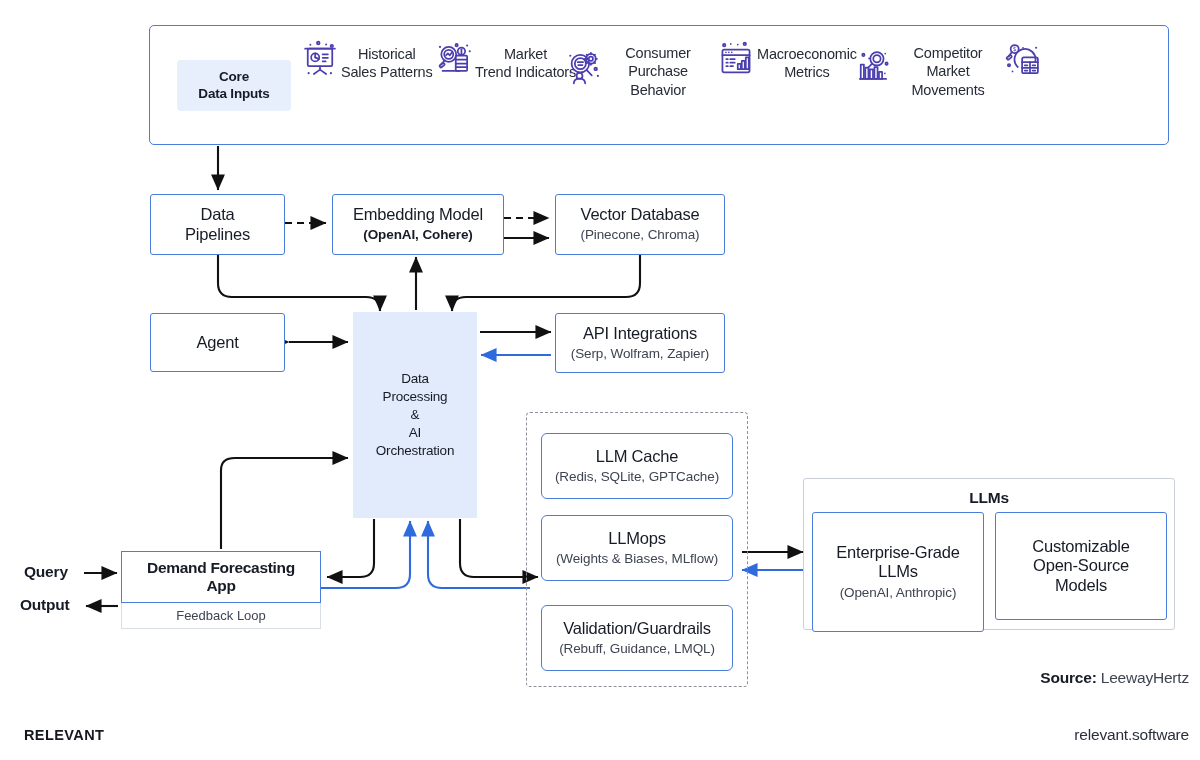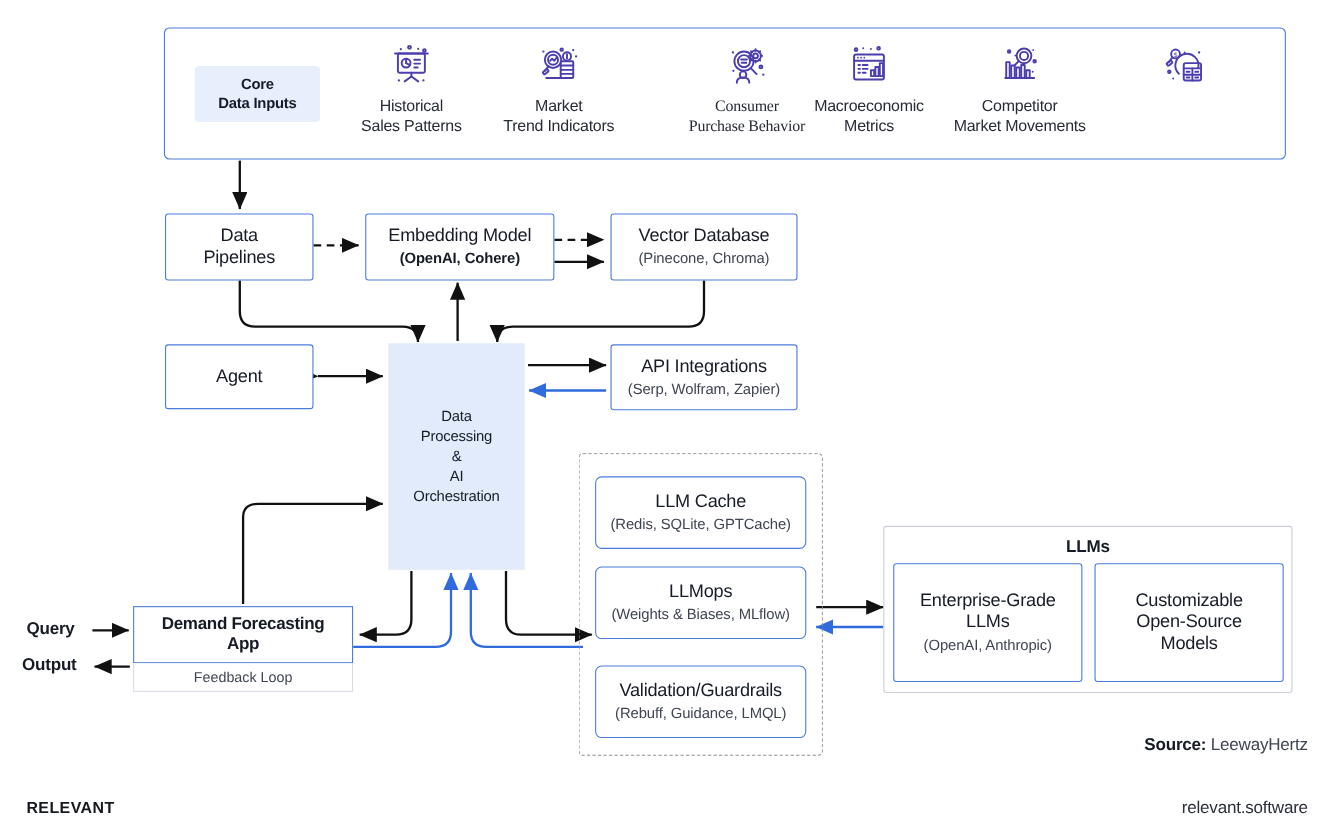--- a/index.html
+++ b/index.html
@@ -91,21 +91,21 @@
     line-height: 1.25;
     text-align: center;
     color: #161b26;
     letter-spacing: -0.2px;
   }
   .input-item {
     position: absolute;
     top: 38px;
     width: 150px;
     display: flex;
-    flex-direction: column;
+    flex-direction: row;
     align-items: center;
     z-index: 4;
   }
   .input-item .ic {
     height: 44px;
     display: flex;
     align-items: center;
     justify-content: center;
   }
   .input-item .lbl {
@@ -382,21 +382,21 @@
         <circle cx="42" cy="14" r="1.2" fill="#4b3fb0" stroke="none"></circle>
         <circle cx="8" cy="9" r="1.2" fill="#4b3fb0" stroke="none"></circle>
       </svg>
     </div>
     <div class="lbl">
       <span>Market</span><br>
       <span>Trend Indicators</span>
     </div>
   </div>
 
-  <div class="input-item" style="left:604px;font-family:Liberation Serif, serif;">
+  <div class="input-item" style="left:562px;">
     <div class="ic">
       <svg width="42" height="42" viewBox="0 0 48 48" fill="none" stroke="#4b3fb0" stroke-width="2" stroke-linecap="round" stroke-linejoin="round">
         <circle cx="21" cy="19" r="10"></circle>
         <circle cx="21" cy="19" r="6.3"></circle>
         <line x1="18" y1="17.3" x2="24" y2="17.3"></line>
         <line x1="18.6" y1="20.6" x2="23.4" y2="20.6"></line>
         <line x1="28.3" y1="26.4" x2="34" y2="32.4"></line>
         <circle cx="33" cy="13.5" r="5.6"></circle>
         <circle cx="33" cy="13.5" r="2.4"></circle>
         <path d="M33,6.6 L33,8.2 M33,18.8 L33,20.4 M26.1,13.5 L27.7,13.5 M38.3,13.5 L39.9,13.5 M28.2,8.7 L29.3,9.8 M36.7,17.2 L37.8,18.3 M37.8,8.7 L36.7,9.8 M29.3,17.2 L28.2,18.3"></path>
@@ -554,21 +554,21 @@
     </div>
     <div id="fb-strip">Feedback Loop</div>
   </div>
 
   <div class="io-label" style="left:24px; top:563px;">Query</div>
   <div class="io-label" style="left:20px; top:596px;">Output</div>
 
   <div id="llm-panel"></div>
   <div id="llm-panel-title">LLMs</div>
 
-  <div class="node" style="left:812px; top:512px; width:172px; height:108px;">
+  <div class="node" style="left:812px; top:512px; width:172px; height:120px;">
     <div class="ttl">
       <span>Enterprise-Grade</span><br>
       <span>LLMs</span>
     </div>
     <div class="sub">(OpenAI, Anthropic)</div>
   </div>
 
   <div class="node" style="left:995px; top:512px; width:172px; height:108px;">
     <div class="ttl">
       <span>Customizable</span><br>

